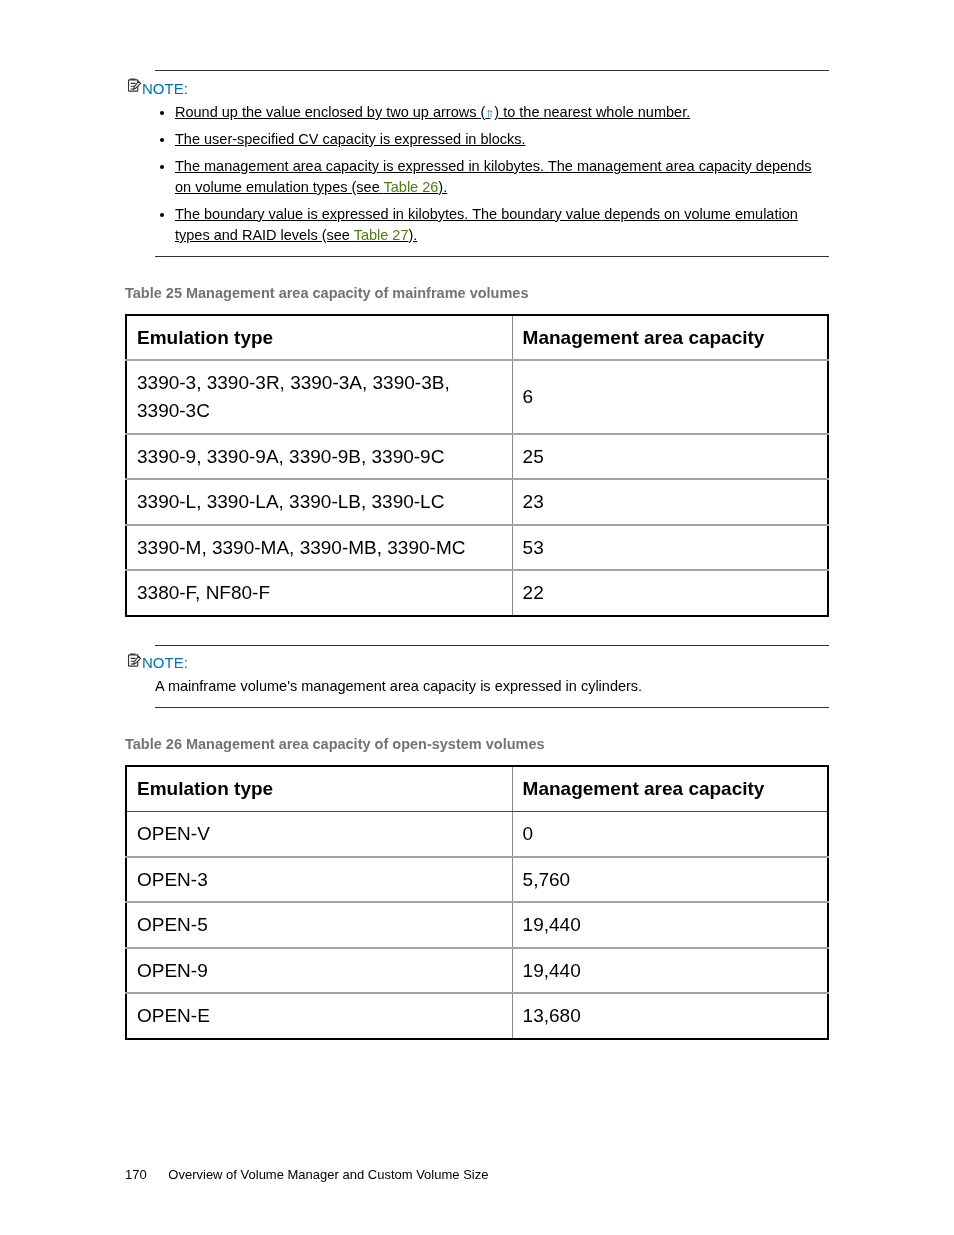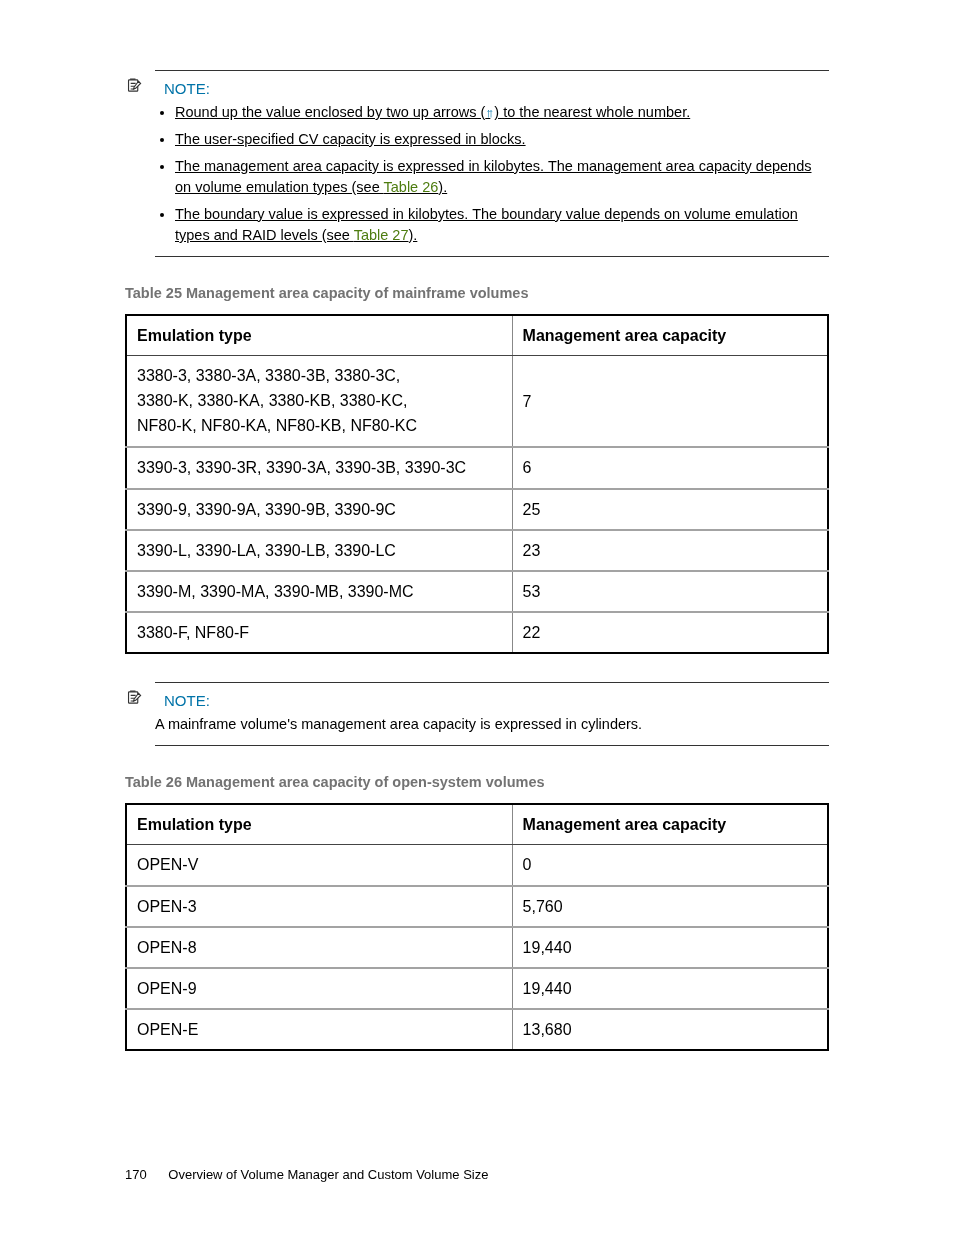--- a/index.html
+++ b/index.html
@@ -22,21 +22,21 @@
     margin-bottom: 22px;
   }
   .note-hr {
     border: none;
     border-top: 1px solid #333;
     margin: 0 0 6px 30px;
   }
   .note-header {
     display: flex;
     align-items: center;
-    gap: 22px;
+    gap: 0;
     margin-bottom: 2px;
   }
   .note-icon {
     font-size: 15px;
     color: #333;
     margin-left: 0;
   }
   .note-label {
     color: #0073a8;
     font-size: 15px;
@@ -75,21 +75,21 @@
     margin: 26px 0 10px 0;
   }
   table.data {
     width: 100%;
     border-collapse: collapse;
     border: 2px solid #000;
   }
   table.data th, table.data td {
     text-align: left;
     padding: 8px 10px;
-    font-size: 16px;
+    font-size: 19px;
     font-weight: normal;
     vertical-align: middle;
   }
   table.data th {
     font-weight: bold;
     border-bottom: 1px solid #444;
   }
   table.data td {
     border-top: 2px solid #a3a3a3;
   }
@@ -155,28 +155,20 @@
 
   <div class="table-caption">Table 25 Management area capacity of mainframe volumes</div>
   <table class="data">
     <thead>
       <tr>
         <th class="col-left">Emulation type</th>
         <th class="col-right">Management area capacity</th>
       </tr>
     </thead>
     <tbody>
-      <tr class="no-top-border">
-        <td class="col-left multiline">
-          <span>3380-3, 3380-3A, 3380-3B, 3380-3C,</span><br>
-          <span>3380-K, 3380-KA, 3380-KB, 3380-KC,</span><br>
-          <span>NF80-K, NF80-KA, NF80-KB, NF80-KC</span>
-        </td>
-        <td class="col-right">7</td>
-      </tr>
       <tr>
         <td class="col-left">3390-3, 3390-3R, 3390-3A, 3390-3B, 3390-3C</td>
         <td class="col-right">6</td>
       </tr>
       <tr>
         <td class="col-left">3390-9, 3390-9A, 3390-9B, 3390-9C</td>
         <td class="col-right">25</td>
       </tr>
       <tr>
         <td class="col-left">3390-L, 3390-LA, 3390-LB, 3390-LC</td>
@@ -223,21 +215,21 @@
     <tbody>
       <tr class="no-top-border">
         <td class="col-left">OPEN-V</td>
         <td class="col-right">0</td>
       </tr>
       <tr>
         <td class="col-left">OPEN-3</td>
         <td class="col-right">5,760</td>
       </tr>
       <tr>
-        <td class="col-left">OPEN-8</td>
+        <td class="col-left">OPEN-5</td>
         <td class="col-right">19,440</td>
       </tr>
       <tr>
         <td class="col-left">OPEN-9</td>
         <td class="col-right">19,440</td>
       </tr>
       <tr>
         <td class="col-left">OPEN-E</td>
         <td class="col-right">13,680</td>
       </tr>

